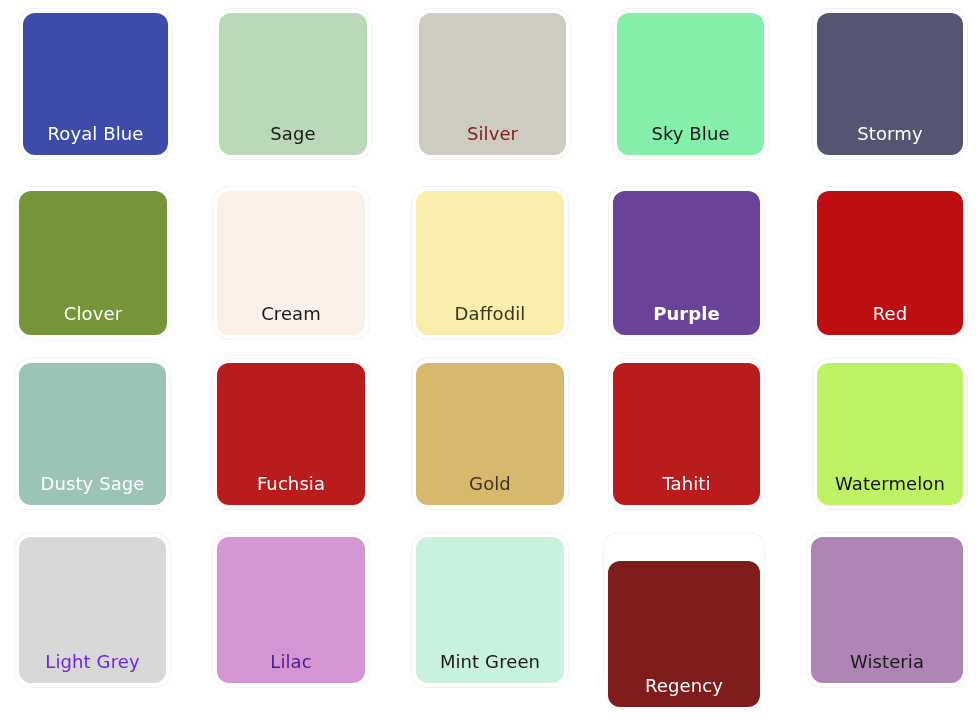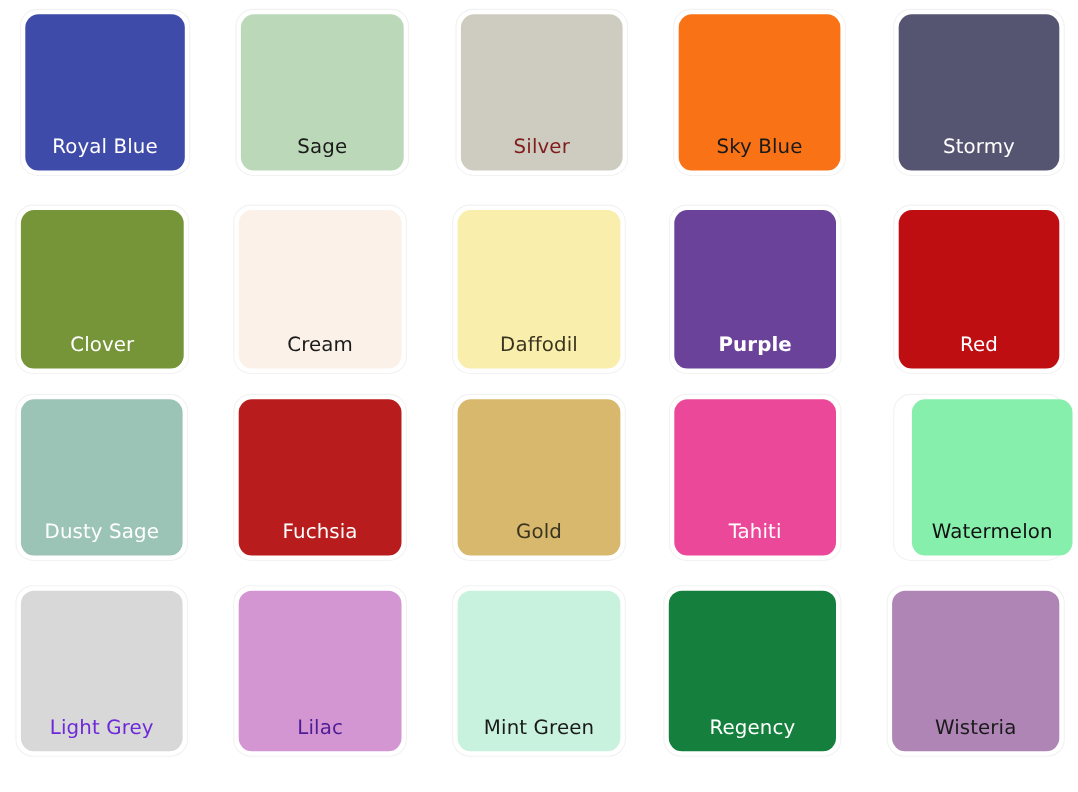--- a/index.html
+++ b/index.html
@@ -71,21 +71,21 @@
       <div class="swatch-chip" style="background: rgb(187, 217, 185);">
         <span class="swatch-label label-dark" style="color: rgb(26, 26, 26);">Sage</span>
       </div>
     </div>
     <div class="swatch-cell" style="left: 414px; top: 8px; width: 157px; height: 152px;">
       <div class="swatch-chip" style="background: rgb(206, 204, 192);">
         <span class="swatch-label label-dark" style="color: #7f1d1d;">Silver</span>
       </div>
     </div>
     <div class="swatch-cell" style="left: 612px; top: 8px; width: 157px; height: 152px;">
-      <div class="swatch-chip" style="background: #f97316;">
+      <div class="swatch-chip" style="background: #86efac;">
         <span class="swatch-label label-dark" style="color: rgb(26, 26, 26);">Sky Blue</span>
       </div>
     </div>
     <div class="swatch-cell" style="left: 14px; top: 186px; width: 158px; height: 154px;">
       <div class="swatch-chip" style="background: rgb(118, 148, 56);">
         <span class="swatch-label label-light" style="color: rgb(255, 255, 255);">Clover</span>
       </div>
     </div>
     <div class="swatch-cell" style="left: 812px; top: 8px; width: 156px; height: 152px;">
       <div class="swatch-chip" style="background: rgb(85, 85, 113);">
@@ -121,46 +121,46 @@
       <div class="swatch-chip" style="background: #b91c1c;">
         <span class="swatch-label label-light" style="color: rgb(255, 255, 255);">Fuchsia</span>
       </div>
     </div>
     <div class="swatch-cell" style="left: 411px; top: 358px; width: 158px; height: 152px;">
       <div class="swatch-chip" style="background: rgb(215, 184, 108);">
         <span class="swatch-label label-dark" style="color: rgb(58, 53, 32);">Gold</span>
       </div>
     </div>
     <div class="swatch-cell" style="left: 608px; top: 358px; width: 157px; height: 152px;">
-      <div class="swatch-chip" style="background: #ec4899;">
+      <div class="swatch-chip" style="background: #b91c1c;">
         <span class="swatch-label label-light" style="color: rgb(255, 255, 255);">Tahiti</span>
       </div>
     </div>
     <div class="swatch-cell" style="left: 812px; top: 358px; width: 156px; height: 152px;">
-      <div class="swatch-chip" style="background: #86efac; margin-left: 12px;">
+      <div class="swatch-chip" style="background: #bef264;">
         <span class="swatch-label label-dark" style="color: rgb(17, 17, 17);">Watermelon</span>
       </div>
     </div>
     <div class="swatch-cell" style="left: 14px; top: 532px; width: 157px; height: 156px;">
       <div class="swatch-chip" style="background: rgb(216, 216, 216);">
         <span class="swatch-label label-dark" style="color: #6d28d9;">Light Grey</span>
       </div>
     </div>
     <div class="swatch-cell" style="left: 212px; top: 532px; width: 158px; height: 156px;">
       <div class="swatch-chip" style="background: rgb(212, 150, 210);">
         <span class="swatch-label label-dark" style="color: #4c1d95;">Lilac</span>
       </div>
     </div>
     <div class="swatch-cell" style="left: 411px; top: 532px; width: 158px; height: 156px;">
       <div class="swatch-chip" style="background: rgb(200, 242, 222);">
         <span class="swatch-label label-dark" style="color: rgb(26, 26, 26);">Mint Green</span>
       </div>
     </div>
     <div class="swatch-cell" style="left: 603px; top: 532px; width: 162px; height: 156px;">
-      <div class="swatch-chip" style="background: #15803d;">
+      <div class="swatch-chip" style="background: #7f1d1d; margin-top: 24px;">
         <span class="swatch-label label-light" style="color: rgb(255, 255, 255);">Regency</span>
       </div>
     </div>
     <div class="swatch-cell" style="left: 806px; top: 532px; width: 162px; height: 156px;">
       <div class="swatch-chip" style="background: rgb(174, 133, 181);">
         <span class="swatch-label label-dark" style="color: rgb(26, 26, 26);">Wisteria</span>
       </div>
     </div>
   </div>
 

